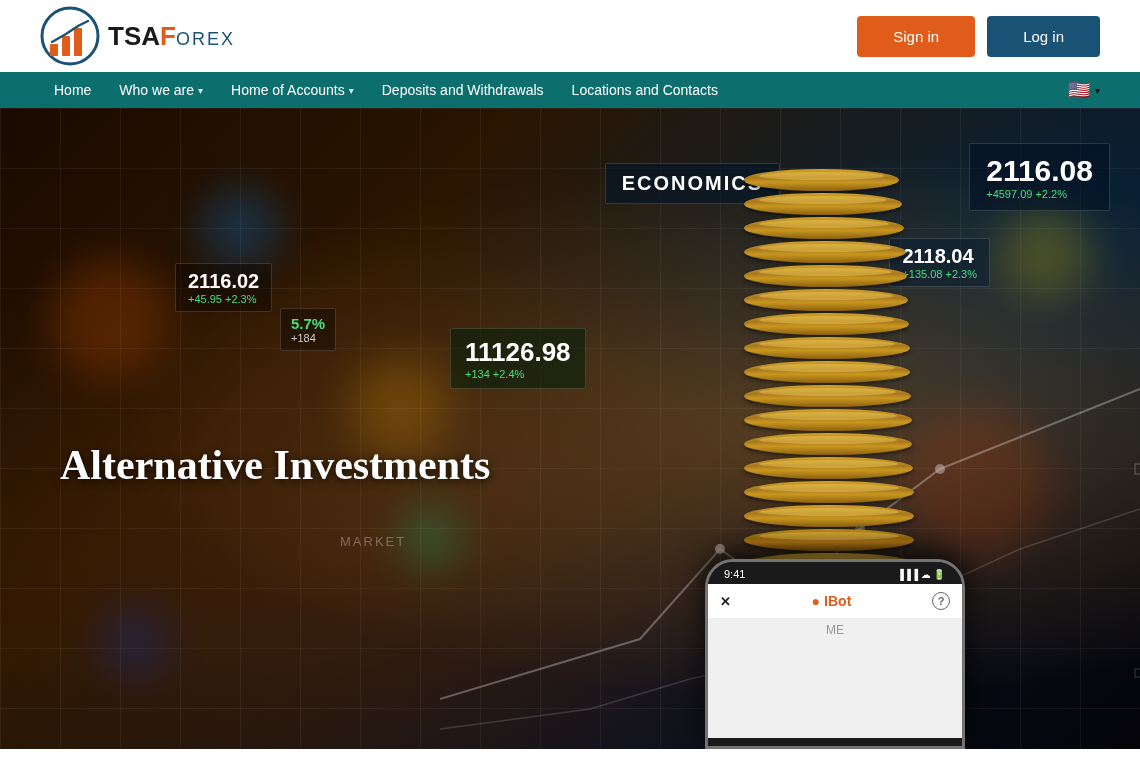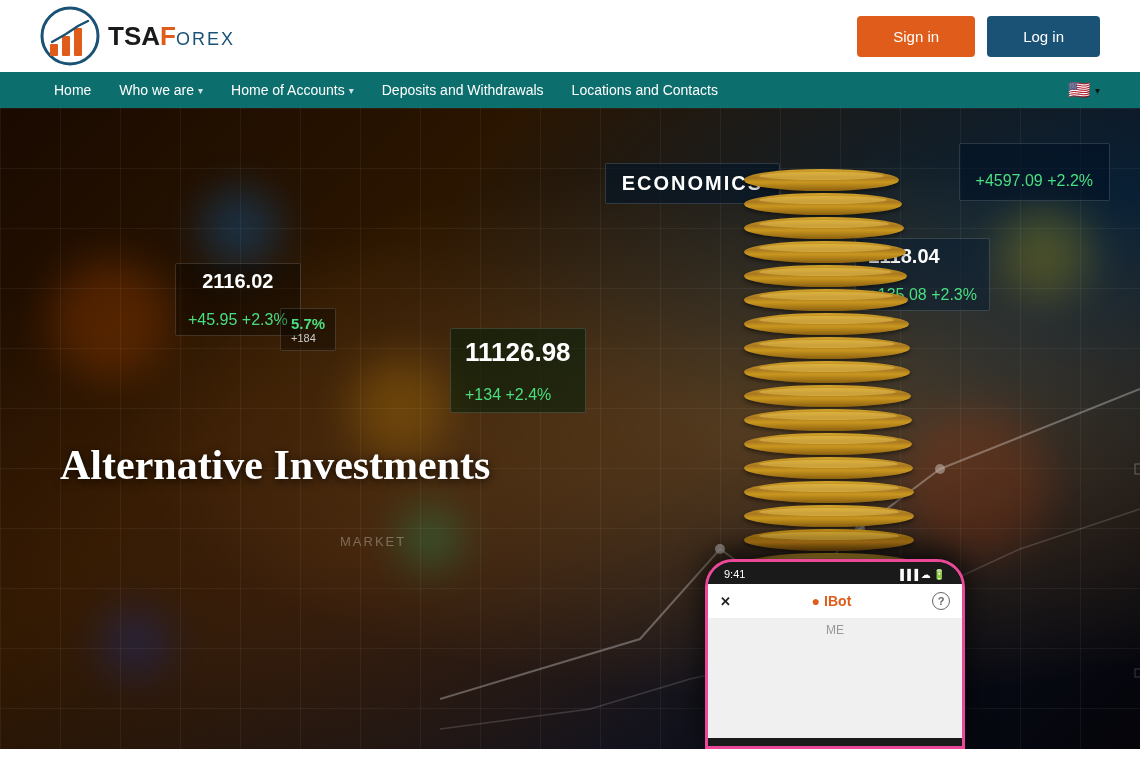--- a/index.html
+++ b/index.html
@@ -126,21 +126,21 @@
     }
     .stock-box {
       position: absolute;
       background: rgba(0,0,0,0.35);
       border: 1px solid rgba(255,255,255,0.15);
       padding: 6px 10px;
       color: #fff;
       border-radius: 2px;
     }
     .stock-box .value { font-size: 18px; font-weight: bold; }
-    .stock-box .change { font-size: 16px; color: #4ade80; margin-top: 18px; }
+    .stock-box .change { font-size: 11px; color: #4ade80; }
     .stock-box.economics {
       top: 60px; right: 200px;
       background: rgba(0,20,40,0.6);
     }
     .stock-box.economics .value { font-size: 22px; }
 
     
     .chart-line-svg {
       position: absolute;
       bottom: 0;
@@ -204,21 +204,21 @@
       bottom: -10px;
       right: 155px;
       width: 280px;
       height: 200px;
     }
     .phone-frame {
       width: 260px;
       height: 190px;
       background: #1a1a1a;
       border-radius: 28px 28px 0 0;
-      border: 3px solid #ec4899;
+      border: 3px solid #737373;
       overflow: hidden;
       position: relative;
       box-shadow: 0 -8px 30px rgba(0,0,0,0.8);
     }
     .phone-notch {
       width: 70px;
       height: 14px;
       background: #1a1a1a;
       border-radius: 0 0 10px 10px;
       position: absolute;
@@ -328,20 +328,21 @@
   <div class="bokeh b6"></div>
   <div class="bokeh b7"></div>
 
   <div class="grid-overlay"></div>
 
   <div class="stock-box economics" style="top:55px;right:360px;padding:8px 16px;">
     <div class="value" style="font-size:20px;letter-spacing:2px;">ECONOMICS</div>
   </div>
 
   <div class="stock-box" style="top:35px;right:30px;padding:10px 16px;background:rgba(0,15,35,0.55);">
+    <div class="value" style="font-size:30px;font-weight:900;">2116.08</div>
     <div class="change">+4597.09  +2.2%</div>
   </div>
 
   <div class="stock-box" style="top:155px;left:175px;padding:6px 12px;">
     <div class="value" style="font-size:20px;text-align:center;">2116.02</div>
     <div class="change">+45.95  +2.3%</div>
   </div>
 
   <div class="stock-box" style="top:220px;left:450px;padding:8px 14px;background:rgba(0,30,10,0.55);">
     <div class="value" style="font-size:26px;font-weight:bold;">11126.98</div>

